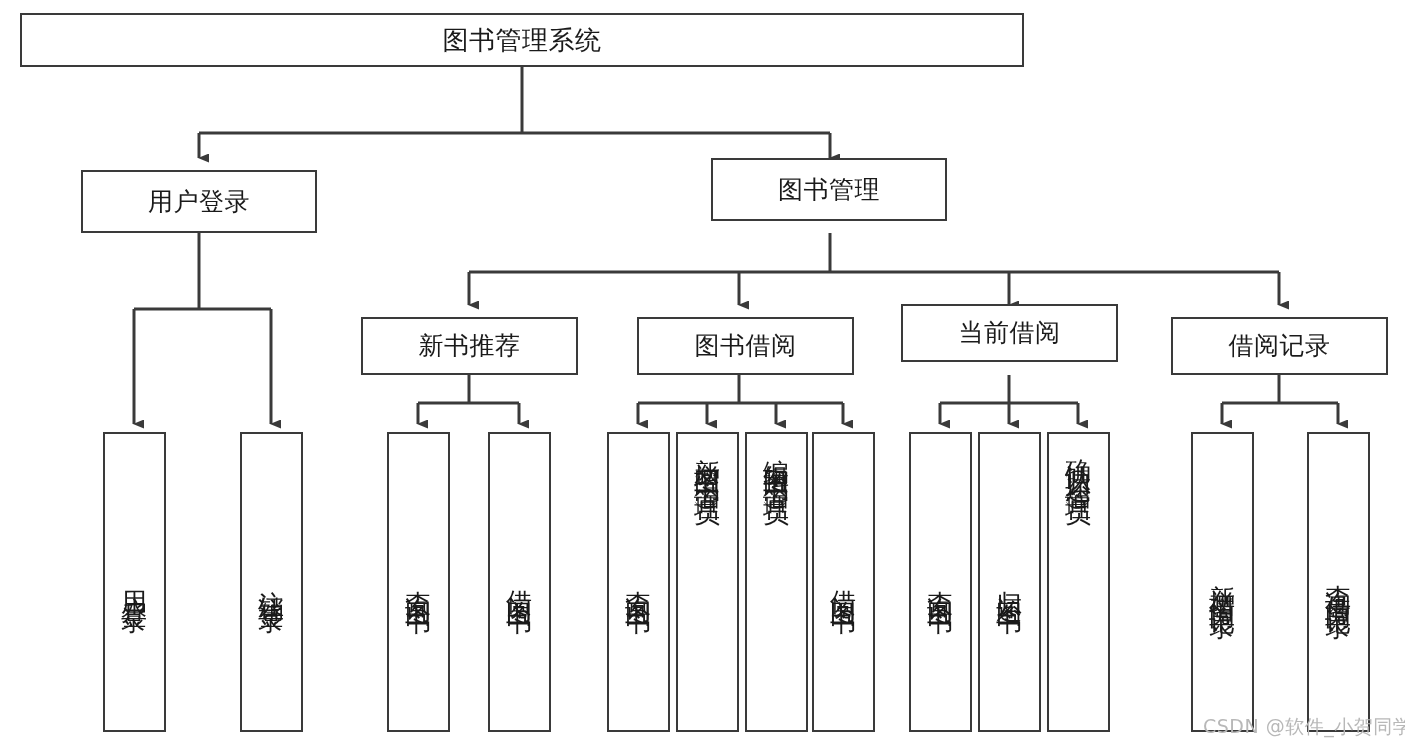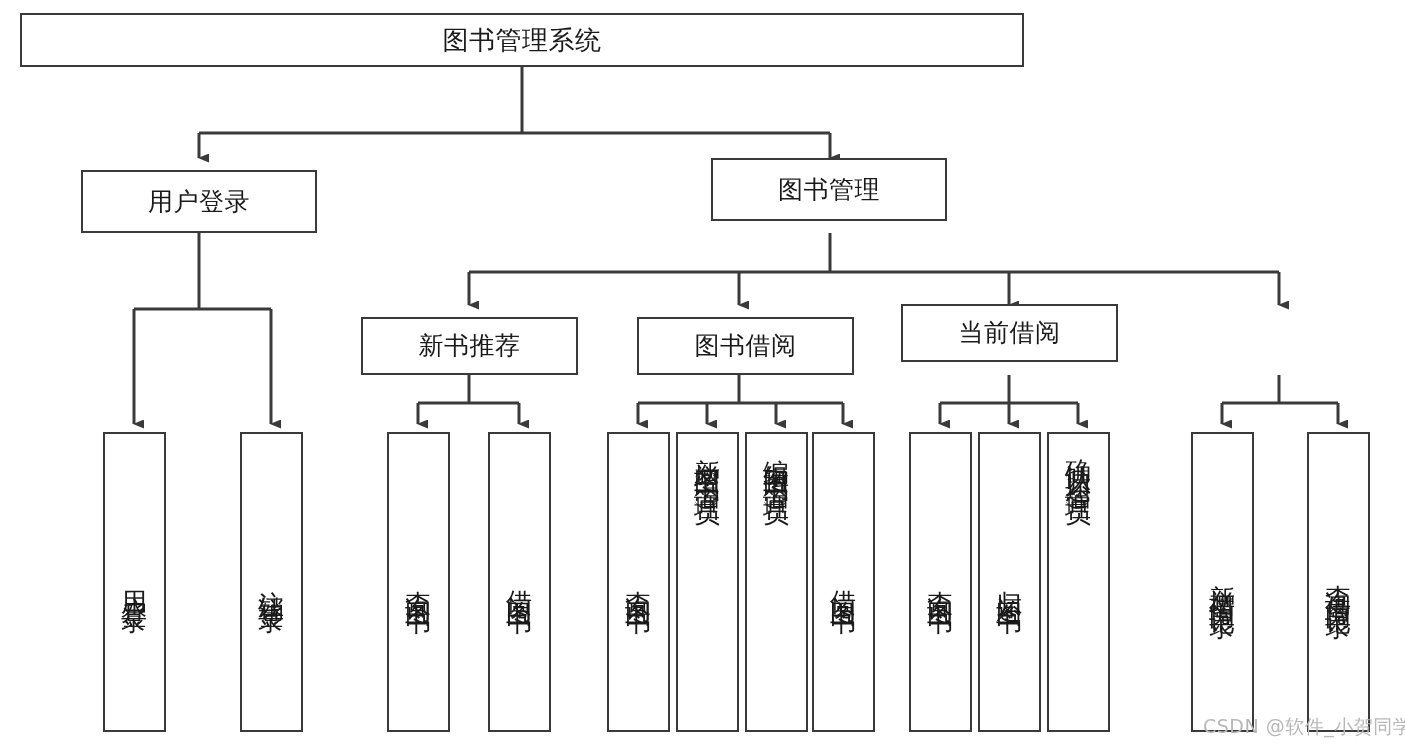--- a/index.html
+++ b/index.html
@@ -146,20 +146,23 @@
   </div>
 
   <div class="node horiz" style="left:631px; top:317px; width:217px; height:58px;margin-left:6px;">
     <span class="node-label">图书借阅</span>
   </div>
 
   <div class="node horiz" style="left:901px; top:304px; width:217px; height:58px;">
     <span class="node-label">当前借阅</span>
   </div>
 
+  <div class="node horiz" style="left:1171px; top:317px; width:217px; height:58px;">
+    <span class="node-label">借阅记录</span>
+  </div>
 
   <div class="node vert centered" style="left:103px; top:432px; width:63px; height:300px;">
     <span class="node-label">用户登录</span>
   </div>
 
   <div class="node vert centered" style="left:240px; top:432px; width:63px; height:300px;">
     <span class="node-label">注销登录</span>
   </div>
 
   <div class="node vert centered" style="left:387px; top:432px; width:63px; height:300px;">

